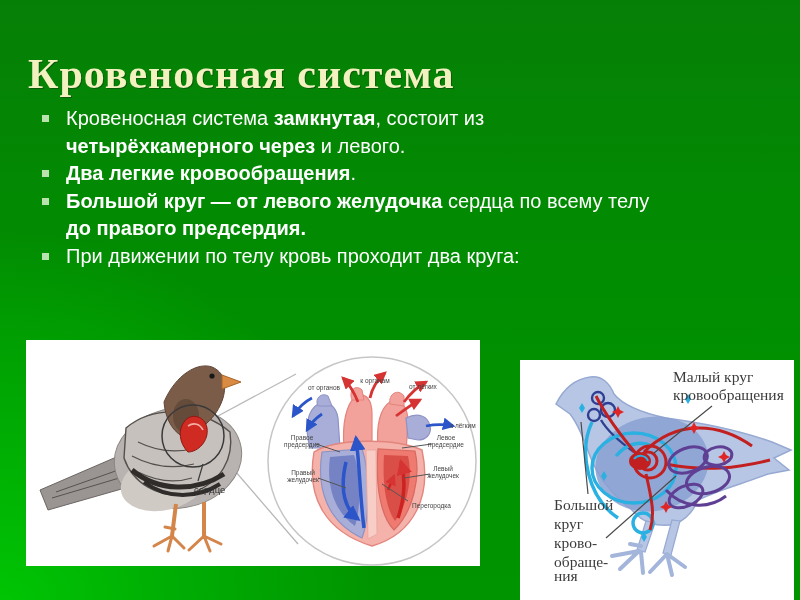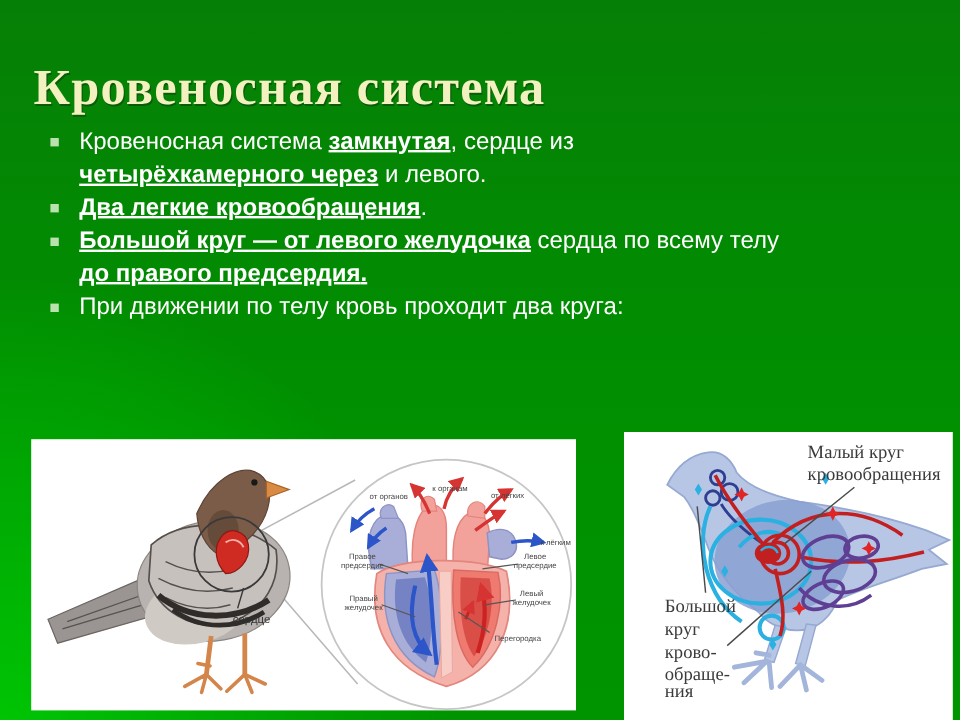--- a/index.html
+++ b/index.html
@@ -20,38 +20,38 @@
   .bullets{
     position:absolute;left:36px;top:105px;width:620px;
     margin:0;padding:0;list-style:none;
     color:#ffffff;font-size:20px;line-height:27.5px;
   }
   .bullets li{position:relative;padding-left:30px;margin:0;}
   .bullets .marker{
     position:absolute;left:6px;top:10px;width:7px;height:7px;
     background:#b9e2ae;display:block;
   }
-  .bullets .b{font-weight:bold;text-decoration:underline;}
+  .bullets .b{font-weight:bold;}
   .panel{position:absolute;background:#ffffff;}
-  .panel-left{left:26px;top:366px;width:454px;height:226px;}
+  .panel-left{left:26px;top:340px;width:454px;height:226px;}
   .panel-right{left:520px;top:360px;width:248px;height:274px;padding-left:26px;}
   svg{display:block;}
   .tiny-label{font-family:"Liberation Sans",sans-serif;font-size:6.5px;fill:#444;}
   .heart-word{font-family:"Liberation Sans",sans-serif;font-size:9.5px;fill:#333;}
   .rp-label{font-family:"Liberation Serif","DejaVu Serif",serif;font-size:15.5px;fill:#3b3b3b;}
 </style>
 </head>
 <body>
 
 <div class="slide">
 
   <h1 class="title">Кровеносная система</h1>
 
   <ul class="bullets">
-      <li><span class="marker"></span><span>Кровеносная система </span><span class="b">замкнутая</span><span>, сердце из </span><span class="b">четырёхкамерного через</span><span> и левого.</span></li>
+      <li><span class="marker"></span><span>Кровеносная система </span><span class="b">замкнутая</span><span>, состоит из </span><span class="b">четырёхкамерного через</span><span> и левого.</span></li>
       <li><span class="marker"></span><span class="b">Два легкие кровообращения</span><span>.</span></li>
       <li><span class="marker"></span><span class="b">Большой круг — от левого желудочка</span><span> сердца по всему телу </span><span class="b">до правого предсердия</span><span class="b">.</span></li>
       <li><span class="marker"></span><span>При движении по телу кровь проходит два круга:</span></li>
     </ul>
 
   <div class="panel panel-left">
     <svg width="454" height="226" viewBox="0 0 454 226">
       <defs>
         <marker id="ab" viewBox="0 0 10 10" refX="8" refY="5" markerWidth="4.5" markerHeight="4.5" orient="auto">
             <path d="M0,0 L10,5 L0,10 Z" fill="#2b55c8"></path>

